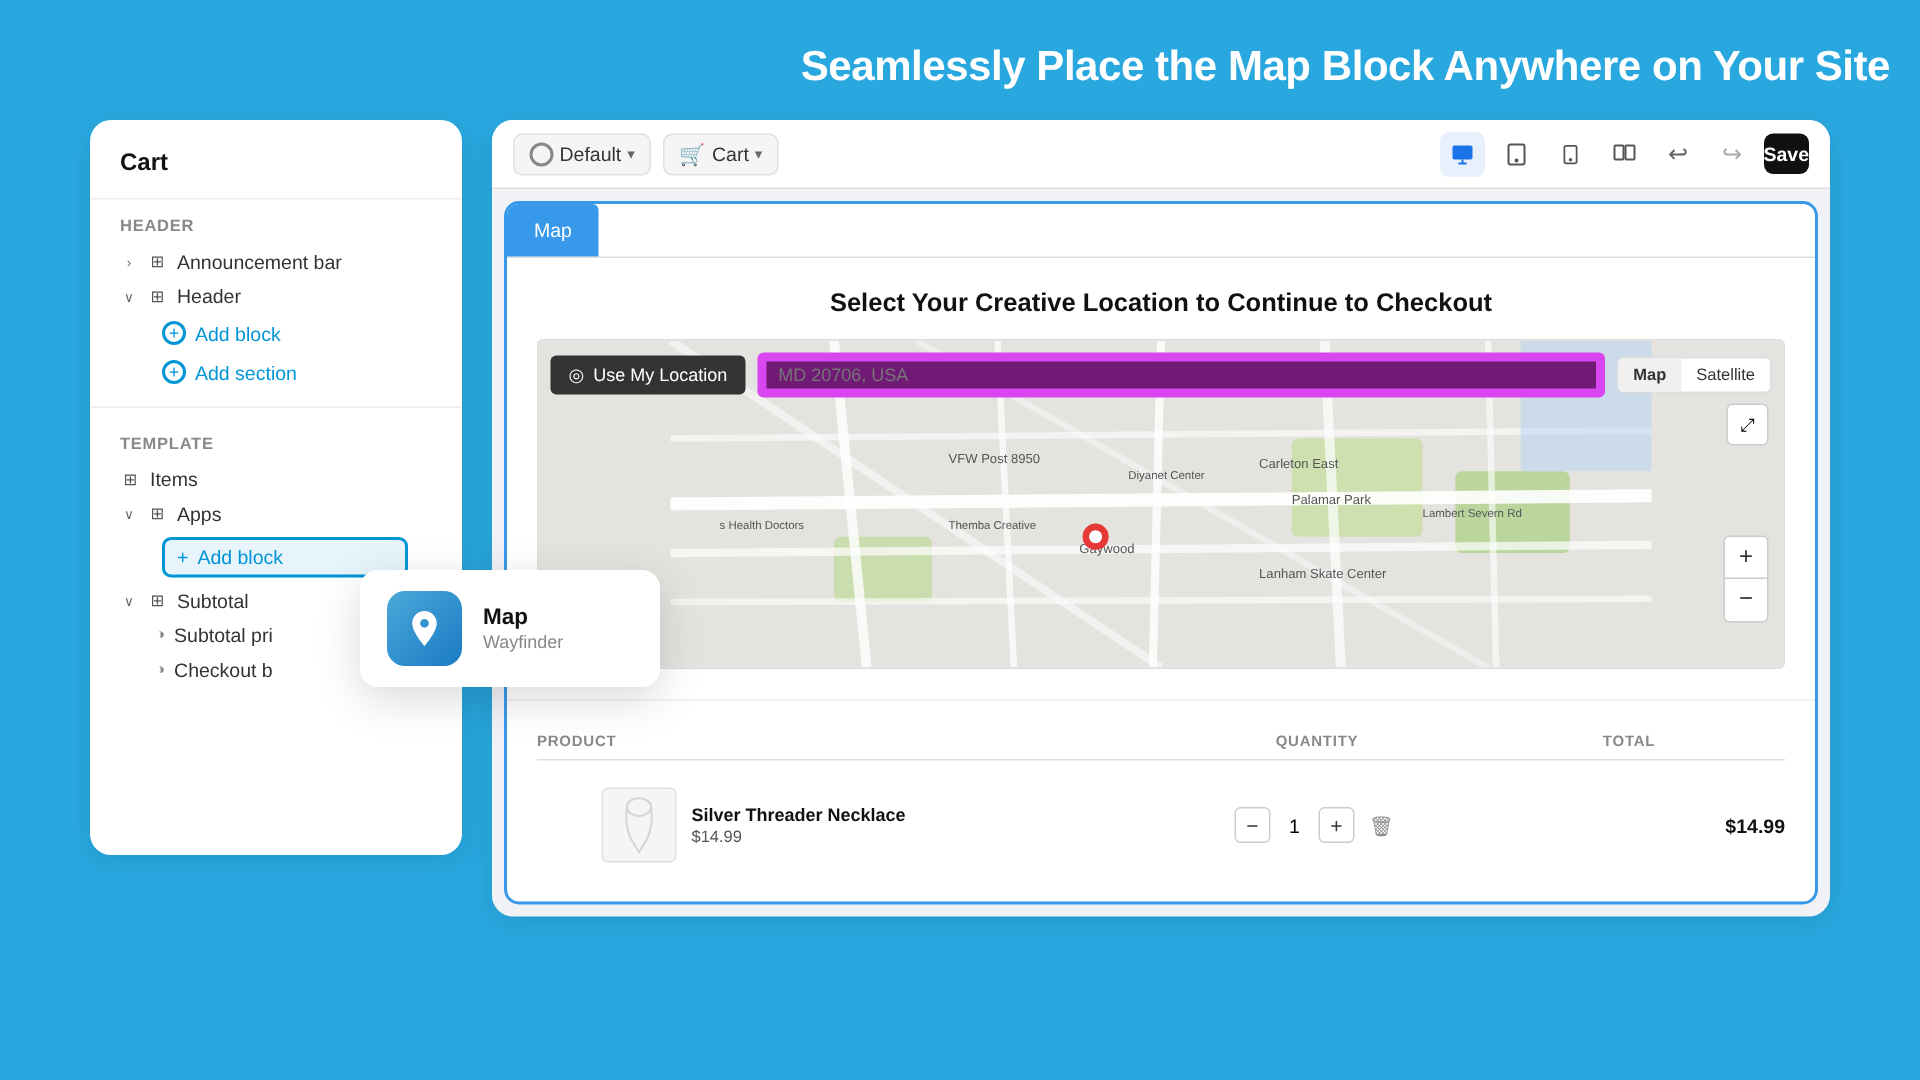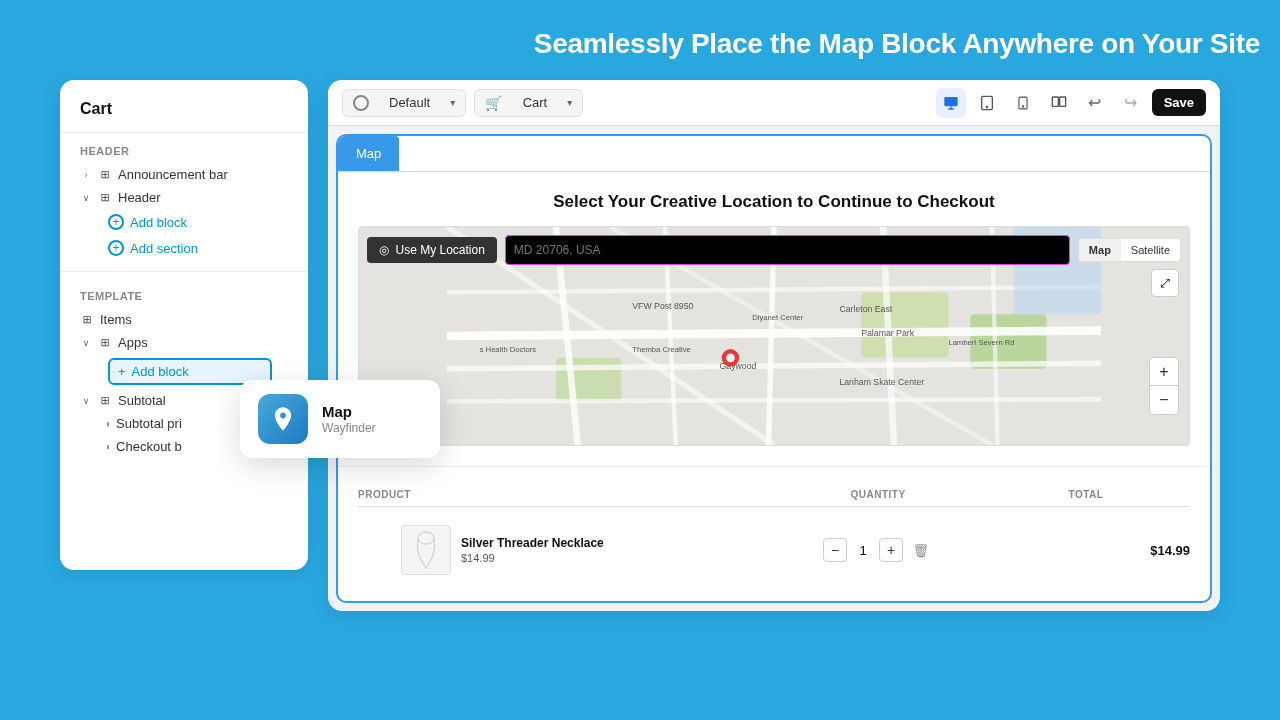--- a/index.html
+++ b/index.html
@@ -208,21 +208,21 @@
     .toolbar-left {
       display: flex;
       align-items: center;
       gap: 8px;
       flex: 1;
     }
 
     .toolbar-dropdown {
       display: flex;
       align-items: center;
-      gap: 20px;
+      gap: 4px;
       font-size: 13px;
       color: #333;
       background: #f5f5f5;
       border-radius: 6px;
       padding: 5px 10px;
       cursor: pointer;
       border: 1px solid #e0e0e0;
     }
 
     .toolbar-dropdown .globe-icon {
@@ -258,21 +258,21 @@
     .toolbar-icon-btn.active {
       background: #e8f0fe;
       color: #1a73e8;
     }
 
     .save-btn {
       background: #111;
       color: #fff;
       border: none;
       border-radius: 6px;
-      padding: 6px 12px;
+      padding: 6px 0;
       font-size: 13px;
       font-weight: 600;
       cursor: pointer;
     }
 
     
     .browser-content {
       background: #fff;
       margin: 10px;
       border-radius: 8px;
@@ -338,22 +338,22 @@
       font-size: 12px;
       cursor: pointer;
       display: flex;
       align-items: center;
       gap: 6px;
       white-space: nowrap;
     }
 
     .address-bar {
       flex: 1;
-      background: #000000;
-      border: 1px solid #d946ef;
+      background: #701a75;
+      border: 6px solid #d946ef;
       border-radius: 4px;
       height: 30px;
       padding: 0 8px;
       font-size: 12px;
       color: #aaa;
     }
 
     .map-type-btns {
       display: flex;
       background: #fff;

